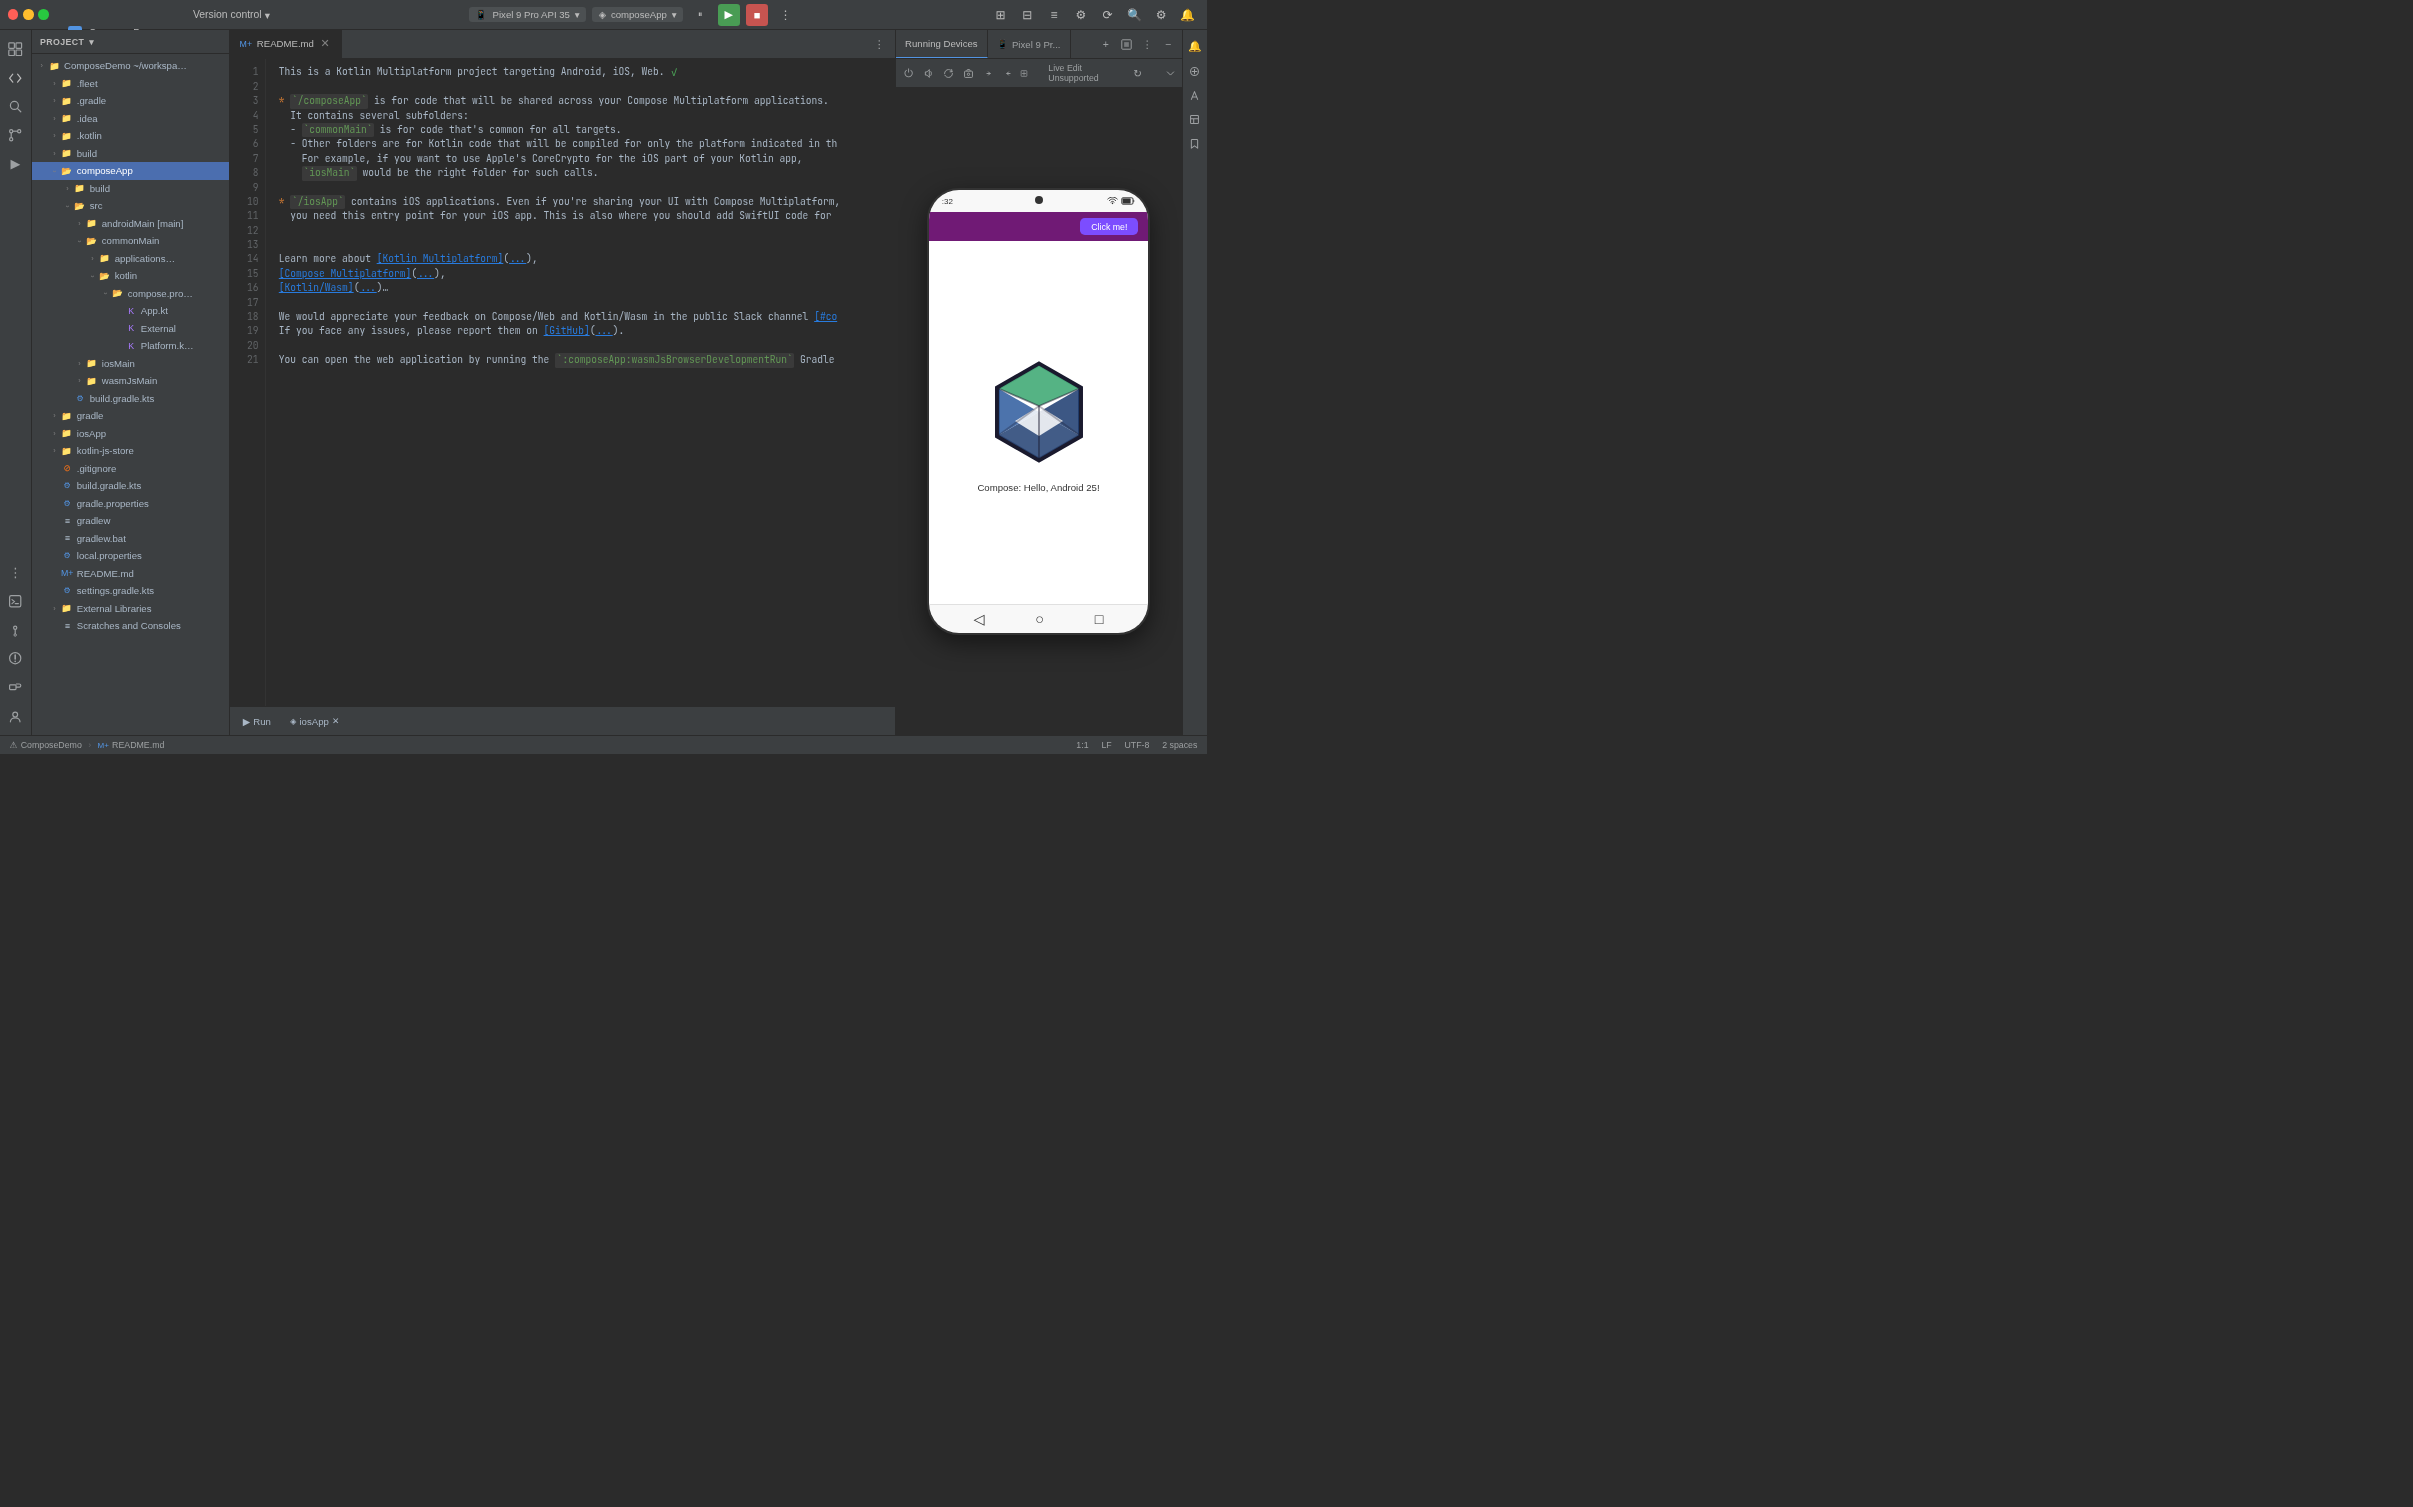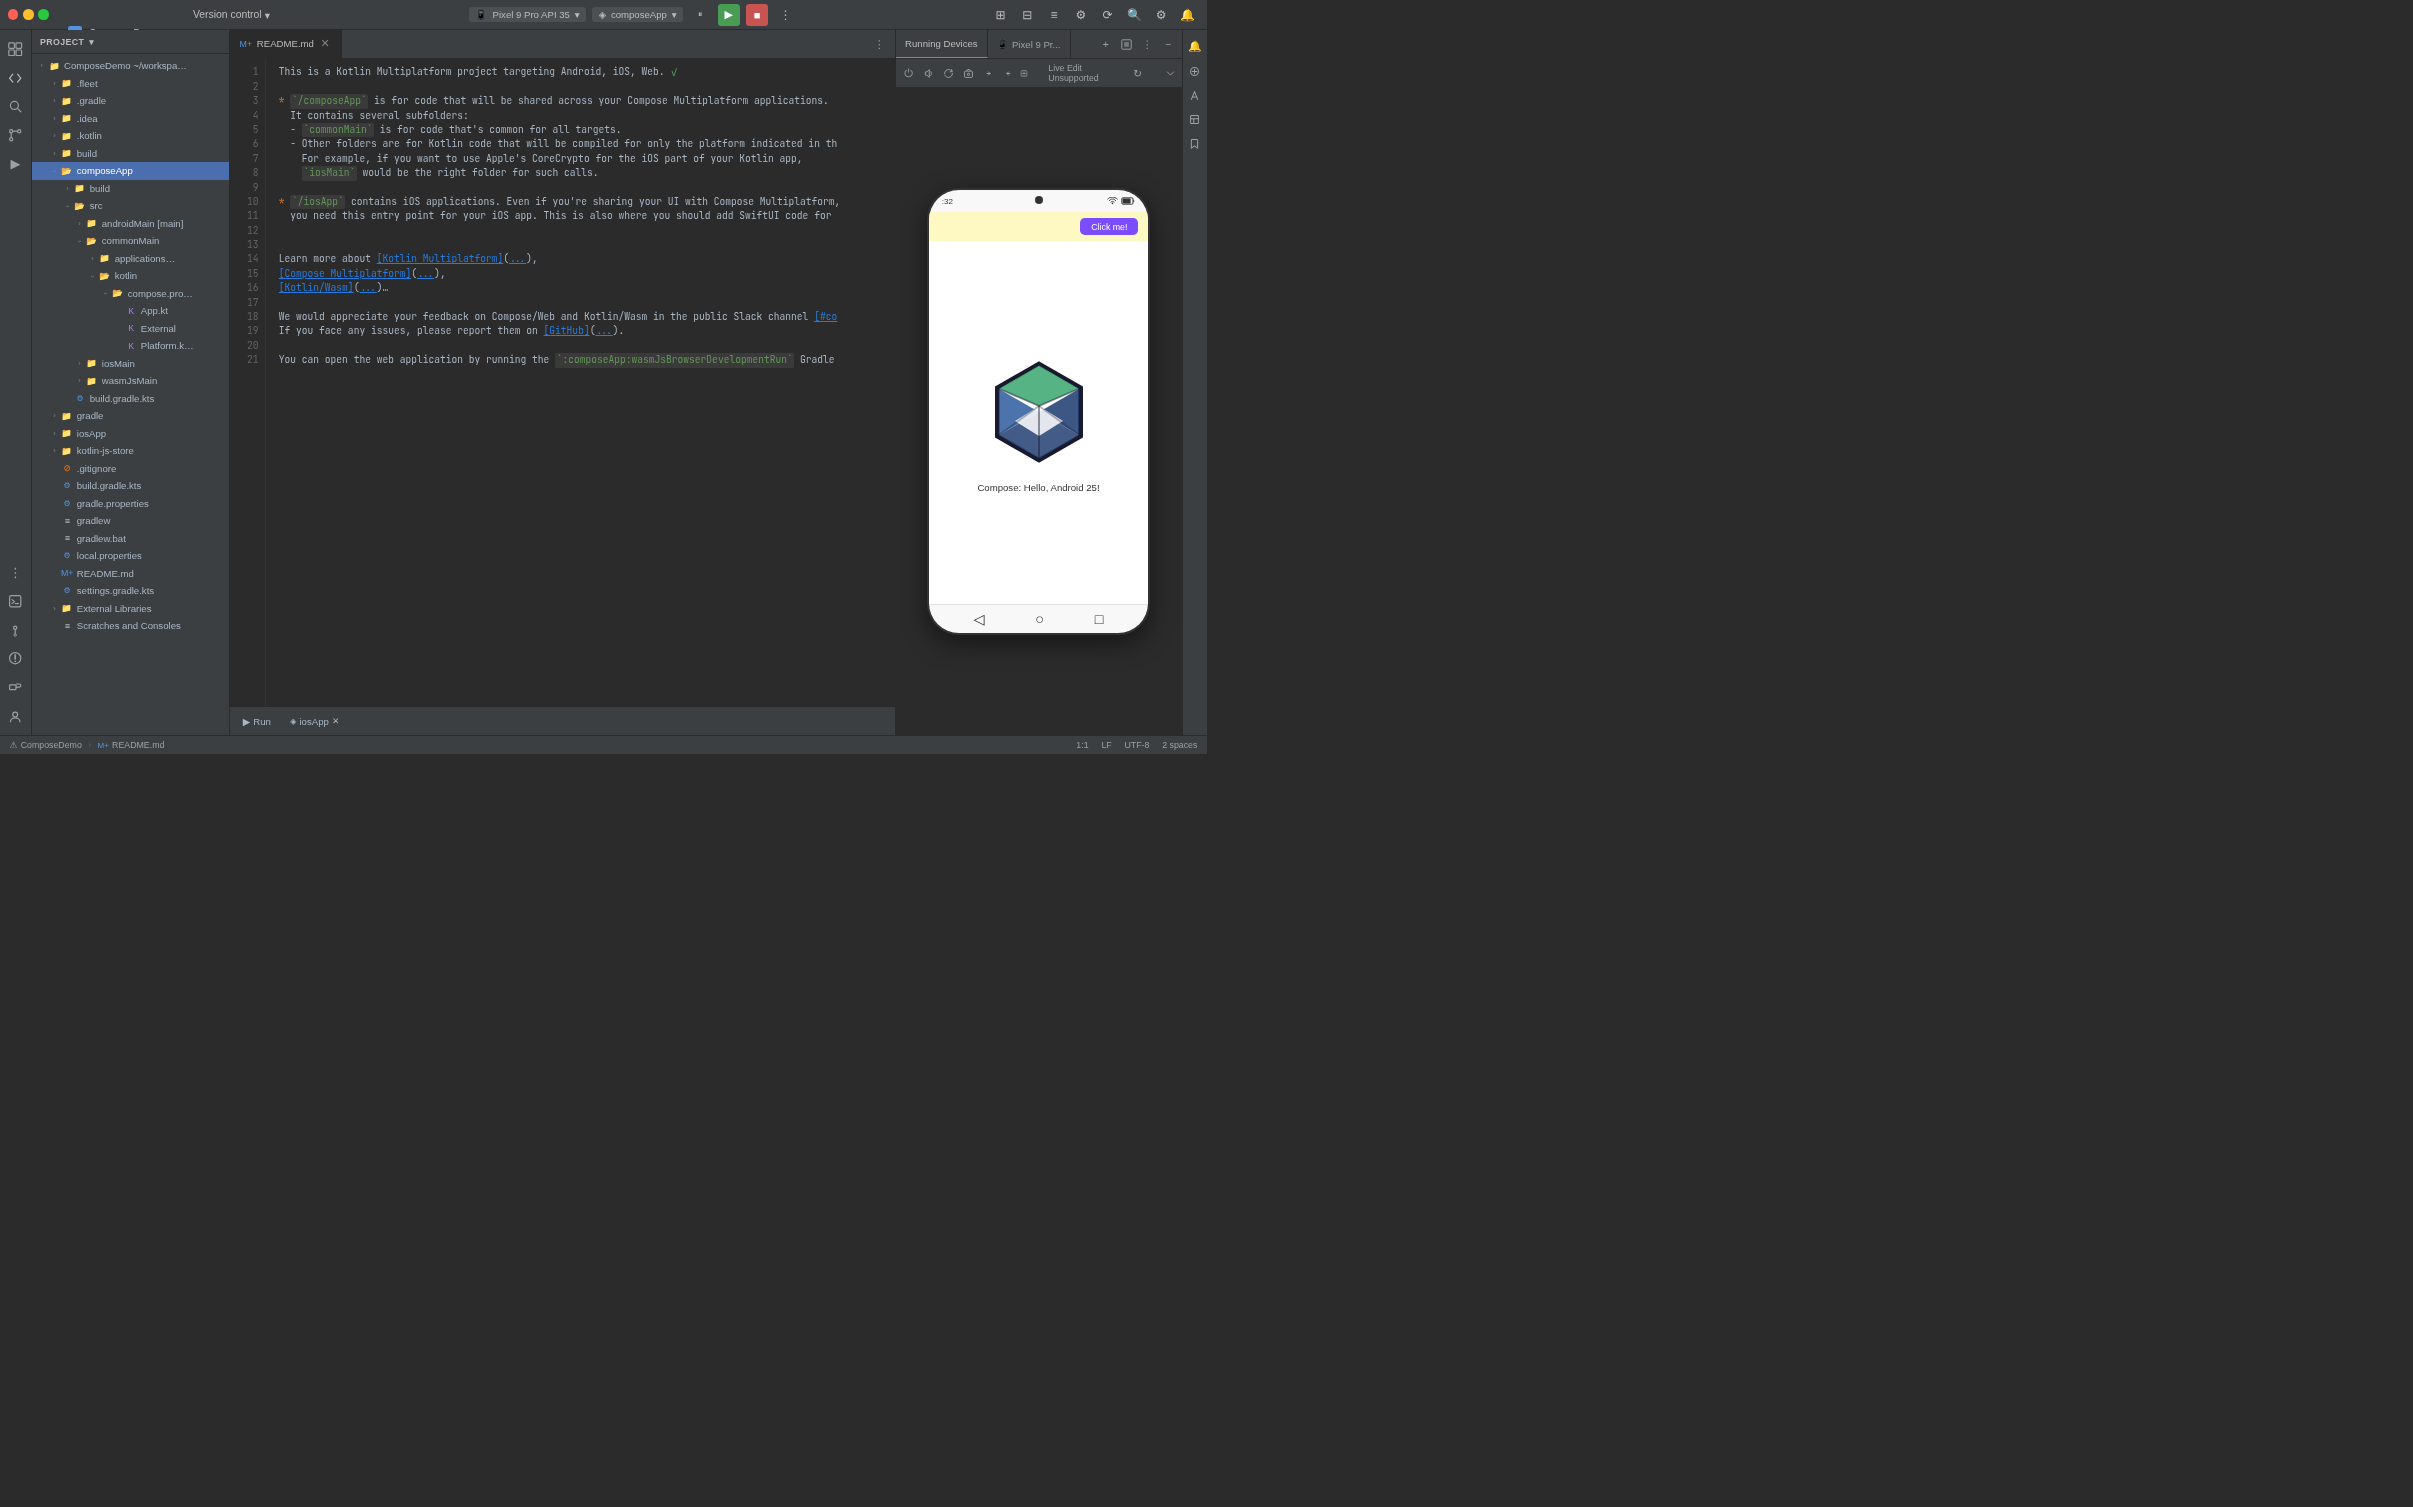--- a/index.html
+++ b/index.html
@@ -509,21 +509,21 @@
       flex: 1;
       background: #ffffff;
       display: flex;
       flex-direction: column;
       align-items: center;
       overflow: hidden;
     }
     .phone-top-bar {
       width: 100%;
       height: 29px;
-      background: #fef9c3;
+      background: #701a75;
       display: flex;
       align-items: center;
       justify-content: flex-end;
       padding: 0 9.6px;
     }
     .phone-click-btn {
       background: #7c4dff;
       color: white;
       border-radius: 4.8px;
       padding: 3.2px 11px;

